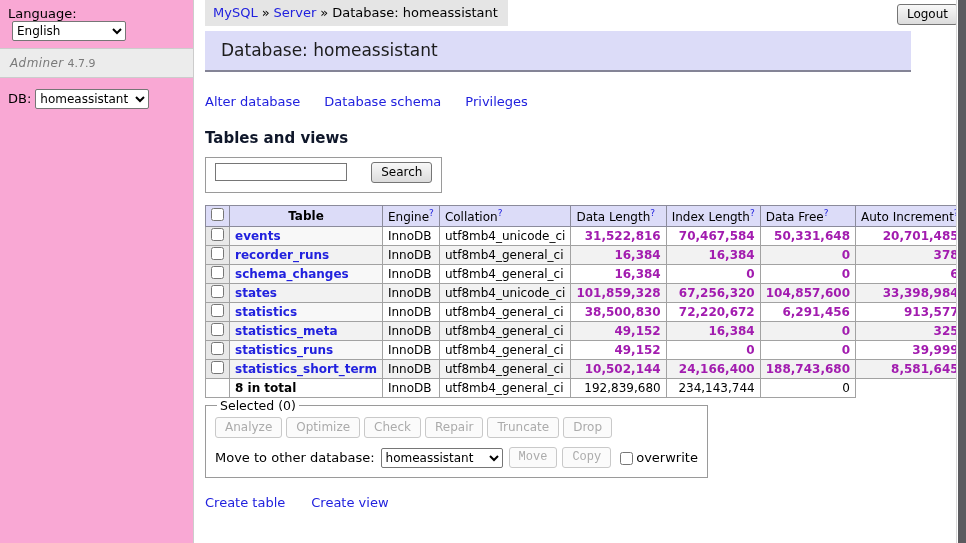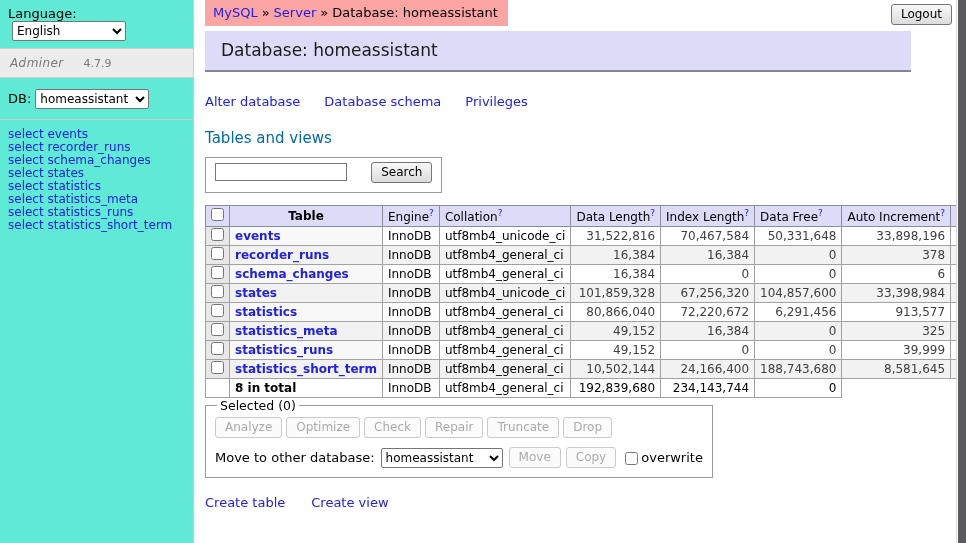--- a/index.html
+++ b/index.html
@@ -8,89 +8,89 @@
     position: relative; width: 966px; height: 543px; overflow: hidden;
     font-family: "DejaVu Sans", sans-serif; font-size: 13px; color: #000; background: #fff;
   }
   a { color: #2121de; text-decoration: none; cursor: pointer; }
 
   
   .vscroll { position:absolute; top:0; right:0; width:10px; height:543px; background:#fff; border-left:1px solid #d8d8d8; }
   .vscroll .thumb { position:absolute; top:0; left:1px; width:9px; height:543px; background:#5b5b5f; }
 
   
-  .logout-wrap { position:absolute; top:4px; right:14px; }
+  .logout-wrap { position:absolute; top:4px; right:8px; }
 
   
   .btn {
     font-family:"DejaVu Sans",sans-serif; font-size:12px; color:#000;
     padding:2px 9px 3px; background:linear-gradient(#f8f8f8,#dcdcdc);
     border:1px solid #757575; border-radius:3px; cursor:pointer;
   }
   .btn.dis { color:#ababab; background:#fbfbfb; border-color:#c9c9c9; cursor:default; }
   select {
     font-family:"DejaVu Sans",sans-serif; font-size:12px; height:20px;
     border:1px solid #767676; background:#fff; border-radius:2px;
   }
   input[type=text] { font-size:12px; height:18px; border:1px solid #767676; padding:0 3px; }
 
   
-  .sidebar { position:absolute; left:0; top:0; width:194px; height:543px; border-right:1px solid #ccc; background:#5eead4; }
+  .sidebar { position:absolute; left:0; top:0; width:194px; height:543px; border-right:1px solid #ccc; background:#f9a8d4; }
   .lang-row { padding:6px 0 7px 8px; }
   .lang-row select { width:114px; margin-left:4px; }
   .brand-band { background:#ececec; border-top:1px solid #ccc; border-bottom:1px solid #ccc; padding:6px 10px 7px; }
   .brand { font-style:italic; color:#7a7a7a; font-size:12px; letter-spacing:.4px; }
-  .version { font-size:11px; color:#7a7a7a; margin-left:20px; }
+  .version { font-size:11px; color:#7a7a7a; margin-left:4px; }
   .db-row { padding:11px 0 10px 8px; }
   .db-row select { width:114px; margin-left:4px; }
   .side-actions { border-top:1px solid #ccc; padding:8px 8px 9px; line-height:17px; }
   .side-actions a { margin-right:14px; white-space:nowrap; }
   .side-tables { border-top:1px solid #ccc; padding:8px 8px; }
   .side-tables a { display:block; font-size:12px; line-height:13px; white-space:nowrap; }
 
   
   .main { position:absolute; left:205px; top:0; width:706px; }
-  .breadcrumb { display:inline-block; background:#fca5a5; padding:5px 10px 6px 8px; }
+  .breadcrumb { display:inline-block; background:#e5e5e5; padding:5px 10px 6px 8px; }
   .breadcrumb .sep { color:#000; margin:0 4px; }
   .title-bar {
     margin-top:5px; background:#dcdcf8; border-bottom:2px solid #848496;
     padding:9px 16px 10px; font-size:17px; font-weight:400; color:#1c1c1c;
   }
   .db-links { margin-top:22px; }
   .db-links a { margin-right:24px; }
-  h3 { font-size:15px; font-weight:400; color:#0369a1; margin:20px 0 10px; }
+  h3 { font-size:15px; font-weight:700; color:#0f172a; margin:20px 0 10px; }
 
   fieldset { width:fit-content; border:1px solid #9a9a9a; padding:4px 9px 9px; background:#fff; }
   legend { font-size:12.5px; padding:0 3px; margin-left:2px; }
   .search-fs input[type=text] { width:132px; }
   .search-fs .btn { margin-left:20px; }
 
   
   table.tables { margin-top:12px; border-collapse:collapse; font-size:12px; }
   .tables th, .tables td { border:1px solid #a2a2a2; padding:2px 5px; height:18px; white-space:nowrap; }
   .tables thead th { background:#dcdcf8; font-weight:400; text-align:left; border-color:#8b8b9b; }
   .tables thead th.c-table { font-weight:700; text-align:center; }
   sup.help { color:#2121de; font-size:9px; cursor:pointer; }
   .tables td.c-check { background:#e8e8e8; text-align:center; padding:1px 2px; width:18px; }
   .tables tbody th.c-name { background:#f8f8f8; text-align:left; }
   .tables tbody th.c-name a { font-weight:700; }
   .tables tbody tr.even td:not(.c-check), .tables tbody tr.even th.c-name { background:#f2f2f2; }
   .tables td.num { text-align:right; }
-  .tables td.num a { color:#404040; }
+  .tables td.num a { color:#a21caf;font-weight:bold; }
   .tables tfoot td.c-check { background:#fff; }
   .tables tfoot th { background:#fff; font-weight:700; text-align:left; }
   .tables tfoot td.num { color:#000; }
   .tables tfoot td.void { border:none; background:transparent; }
 
   
   .selected-fs { }
   .selected-fs .btn-row .btn { margin-right:4px; }
   .selected-fs .move-row { margin-top:9px; display:flex; align-items:center; }
   .selected-fs .move-row select { width:122px; margin:0 6px; }
-  .selected-fs .move-row .btn { margin-right:5px; }
+  .selected-fs .move-row .btn { margin-right:5px;font-family:Liberation Mono, monospace; }
   .selected-fs .move-row label { display:flex; align-items:flex-end; margin-left:4px; }
   .selected-fs .move-row input[type=checkbox] { margin-right:3px; }
 
   .bottom-links { margin-top:17px; }
   .bottom-links a, .routine-links a { margin-right:26px; }
 </style>
 </head>
 <body>
 
 <div class="page">
@@ -98,30 +98,20 @@
   <aside class="sidebar">
     <div class="lang-row">
       <span>Language:</span><select><option>English</option></select>
     </div>
     <div class="brand-band">
       <a><span class="brand">Adminer</span><span class="version">4.7.9</span></a>
     </div>
     <div class="db-row">
       <span>DB:</span><select><option>homeassistant</option></select>
     </div>
-    <div class="side-tables" id="side-tables">
-        <a>select events</a>
-        <a>select recorder_runs</a>
-        <a>select schema_changes</a>
-        <a>select states</a>
-        <a>select statistics</a>
-        <a>select statistics_meta</a>
-        <a>select statistics_runs</a>
-        <a>select statistics_short_term</a>
-      </div>
   </aside>
 
   <div class="main">
     <div class="breadcrumb" id="breadcrumb"><a>MySQL</a><span class="sep">»</span><a>Server</a><span class="sep">»</span><span>Database: homeassistant</span></div>
     <div class="title-bar">Database: homeassistant</div>
 
     <div class="db-links" id="db-links"><a>Alter database</a><a>Database schema</a><a>Privileges</a></div>
 
     <h3>Tables and views</h3>
 
@@ -146,21 +136,21 @@
         </thead>
       <tbody id="tables-body">
           <tr class="">
             <td class="c-check"><input type="checkbox" style=""></td>
             <th class="c-name"><a>events</a></th>
             <td>InnoDB</td>
             <td>utf8mb4_unicode_ci</td>
             <td class="num"><a>31,522,816</a></td>
             <td class="num"><a>70,467,584</a></td>
             <td class="num"><a>50,331,648</a></td>
-            <td class="num"><a>33,898,196</a></td>
+            <td class="num"><a>20,701,485</a></td>
             <td class="num"><a>~ 312,180</a></td>
           </tr>
           <tr class="even">
             <td class="c-check"><input type="checkbox" style=""></td>
             <th class="c-name"><a>recorder_runs</a></th>
             <td>InnoDB</td>
             <td>utf8mb4_general_ci</td>
             <td class="num"><a>16,384</a></td>
             <td class="num"><a>16,384</a></td>
             <td class="num"><a>0</a></td>
@@ -187,21 +177,21 @@
             <td class="num"><a>67,256,320</a></td>
             <td class="num"><a>104,857,600</a></td>
             <td class="num"><a>33,398,984</a></td>
             <td class="num"><a>~ 299,833</a></td>
           </tr>
           <tr class="">
             <td class="c-check"><input type="checkbox" style=""></td>
             <th class="c-name"><a>statistics</a></th>
             <td>InnoDB</td>
             <td>utf8mb4_general_ci</td>
-            <td class="num"><a>80,866,040</a></td>
+            <td class="num"><a>38,500,830</a></td>
             <td class="num"><a>72,220,672</a></td>
             <td class="num"><a>6,291,456</a></td>
             <td class="num"><a>913,577</a></td>
             <td class="num"><a>~ 569,159</a></td>
           </tr>
           <tr class="even">
             <td class="c-check"><input type="checkbox" style=""></td>
             <th class="c-name"><a>statistics_meta</a></th>
             <td>InnoDB</td>
             <td>utf8mb4_general_ci</td>

